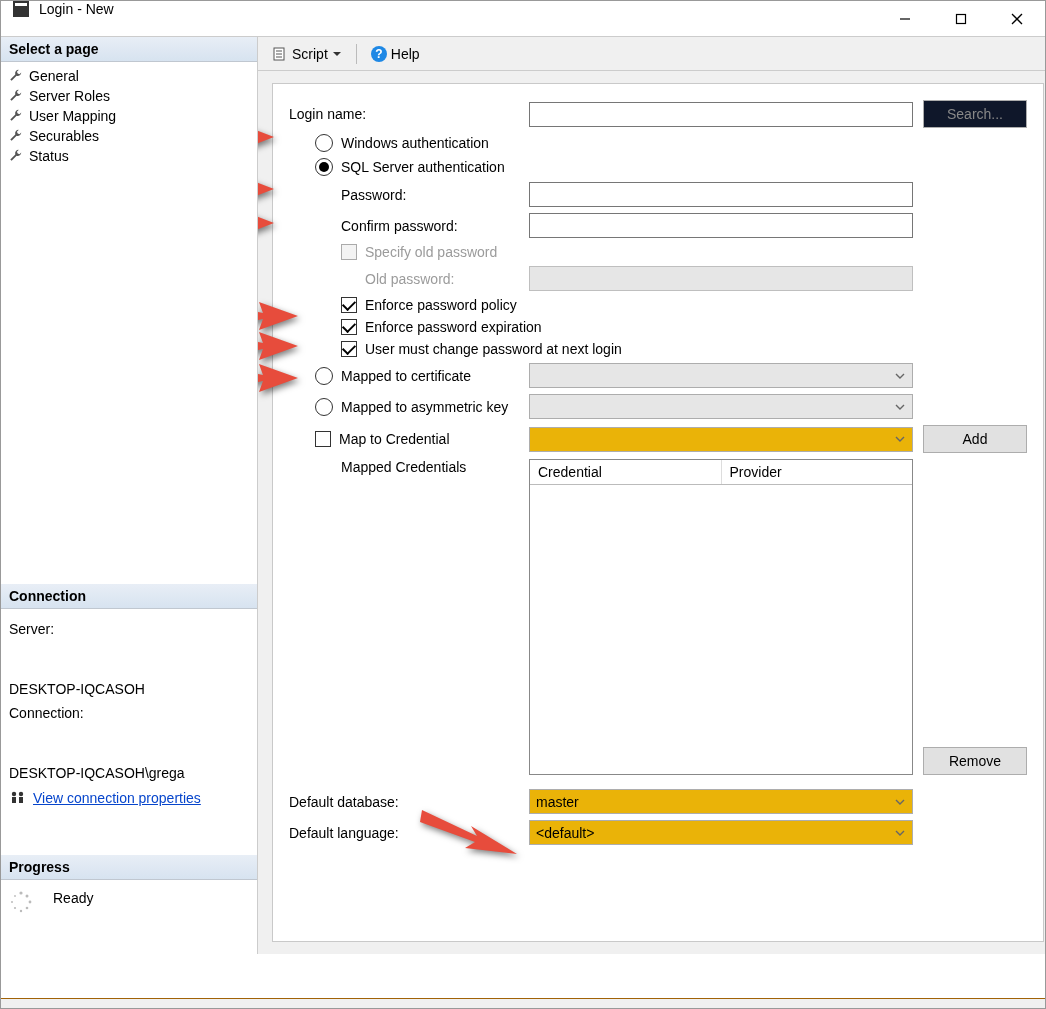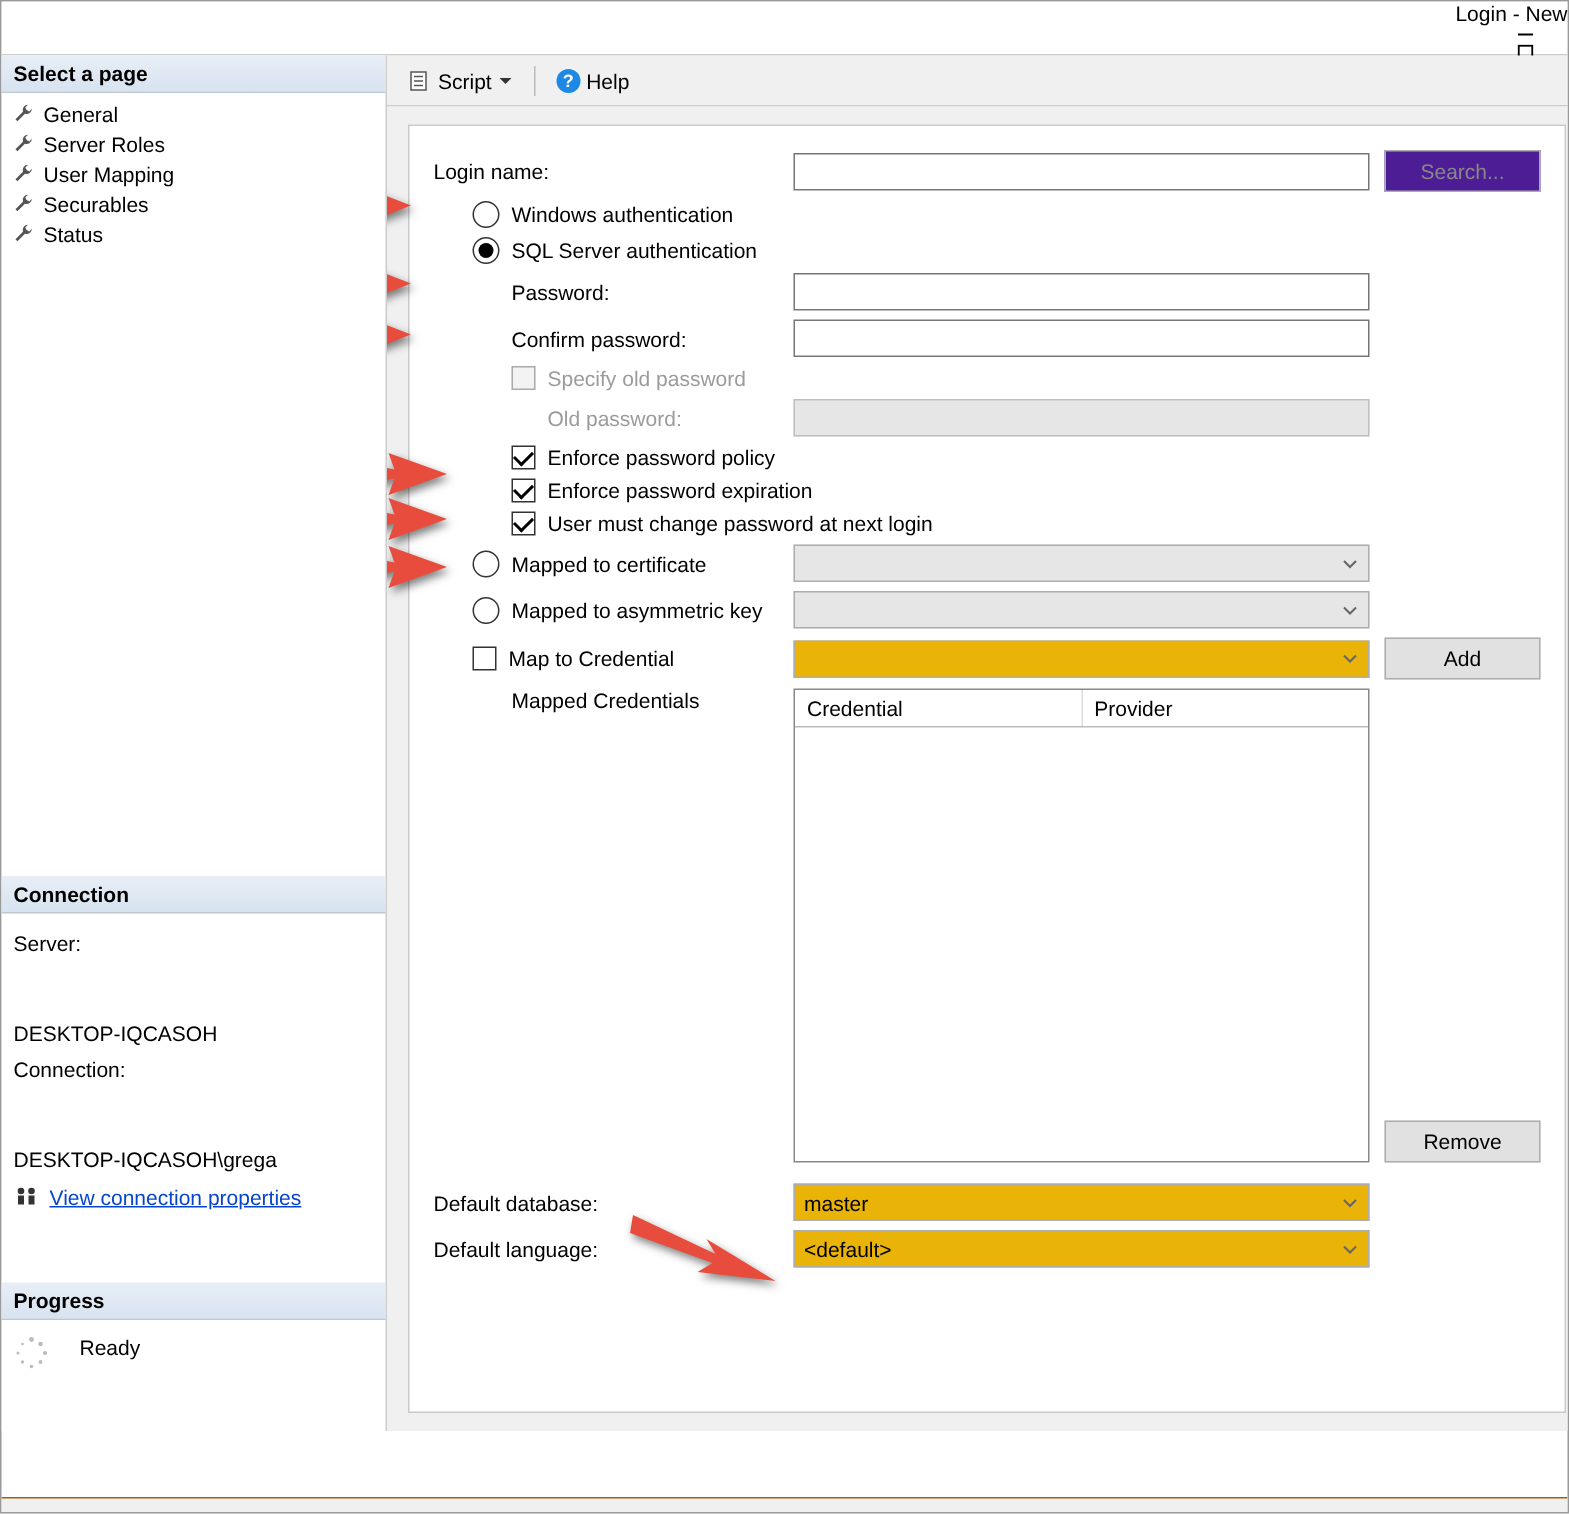--- a/index.html
+++ b/index.html
@@ -1,19 +1,19 @@
 <!DOCTYPE html>
 <html><head>
 <meta charset="utf-8">
 <style>
 * { box-sizing: border-box; margin: 0; padding: 0; }
 body { font-family: "Segoe UI", Tahoma, sans-serif; font-size: 14px; color: #000; background: #fff; width: 1046px; height: 1009px; overflow: hidden; border: 1px solid #999; }
 
 
-.titlebar { height: 36px; display: flex; align-items: flex-end; background: #fff; border-bottom: 1px solid #ccc; flex-direction: column; }
+.titlebar { height: 36px; display: flex; align-items: flex-start; background: #fff; border-bottom: 1px solid #ccc; }
 .titlebar .app-icon { width: 16px; height: 16px; background: #333; margin: 0 10px 0 12px; position: relative; }
 .titlebar .app-icon::after { content:""; position:absolute; top:2px; left:2px; right:2px; height:3px; background:#fff; }
 .titlebar .title { flex: 1; font-size: 14px; }
 .titlebar .winbtn { width: 56px; height: 36px; display: flex; align-items: center; justify-content: center; }
 .titlebar .winbtn svg { width: 12px; height: 12px; }
 
 
 .dlg-body { display: flex; height: calc(100% - 36px - 54px); }
 .sidebar { width: 257px; min-width: 257px; background: #fff; border-right: 1px solid #ccc; display:flex; flex-direction:column; }
 .section-head { background: linear-gradient(#e8eef6,#d7e3f0); padding: 4px 8px; font-weight: bold; font-size: 14px; border-bottom: 1px solid #c0c7d0; }
@@ -40,21 +40,21 @@
 .row { display:flex; align-items:center; margin-bottom:6px; }
 .lblcol { width: 240px; padding-left: 0px; }
 .lblcol.indent1 { padding-left: 26px; }
 .lblcol.indent2 { padding-left: 52px; }
 .textbox { width: 384px; height: 25px; border:1px solid #767676; background:#fff; padding:2px 4px; font-size:14px;}
 .textbox.disabled { background: #e6e6e6; border-color:#bfbfbf; color:#888;}
 .combo { width: 384px; height: 25px; border:1px solid #adadad; background: #e6e6e6; display:flex; align-items:center; justify-content:space-between; padding:0 6px 0 6px; font-size:14px;}
 .combo.light { background:#eab308;}
 .combo .chev { color:#555; }
 .btn { border:1px solid #adadad; background:#e1e1e1; height:28px; min-width:108px; font-size:14px; cursor:pointer; }
-.btn.disabled { color:#888; background:#4c1d95; cursor:default;}
+.btn.disabled { color:#888; background:#0f172a; cursor:default;}
 .btn.primary { border:2px solid #0078d7; background:#e5f1fb;}
 .radio { display:flex; align-items:center; gap:8px;}
 .rcircle { width:18px; height:18px; border:1px solid #333; border-radius:50%; display:inline-flex; align-items:center; justify-content:center; background:#fff;}
 .rcircle.sel::after{ content:""; width:10px; height:10px; border-radius:50%; background:#000;}
 .check { display:flex; align-items:center; gap:8px; }
 .cbox { width:16px; height:16px; border:1px solid #333; background:#fff; display:inline-flex; align-items:center; justify-content:center;}
 .cbox.checked::after { content:""; width:10px; height:6px; border-left:2px solid #000; border-bottom:2px solid #000; transform:rotate(-45deg); margin-top:-3px;}
 .cbox.disabled { border-color:#aaa; background:#f3f3f3;}
 .disabled-text { color:#9b9b9b; }
 

